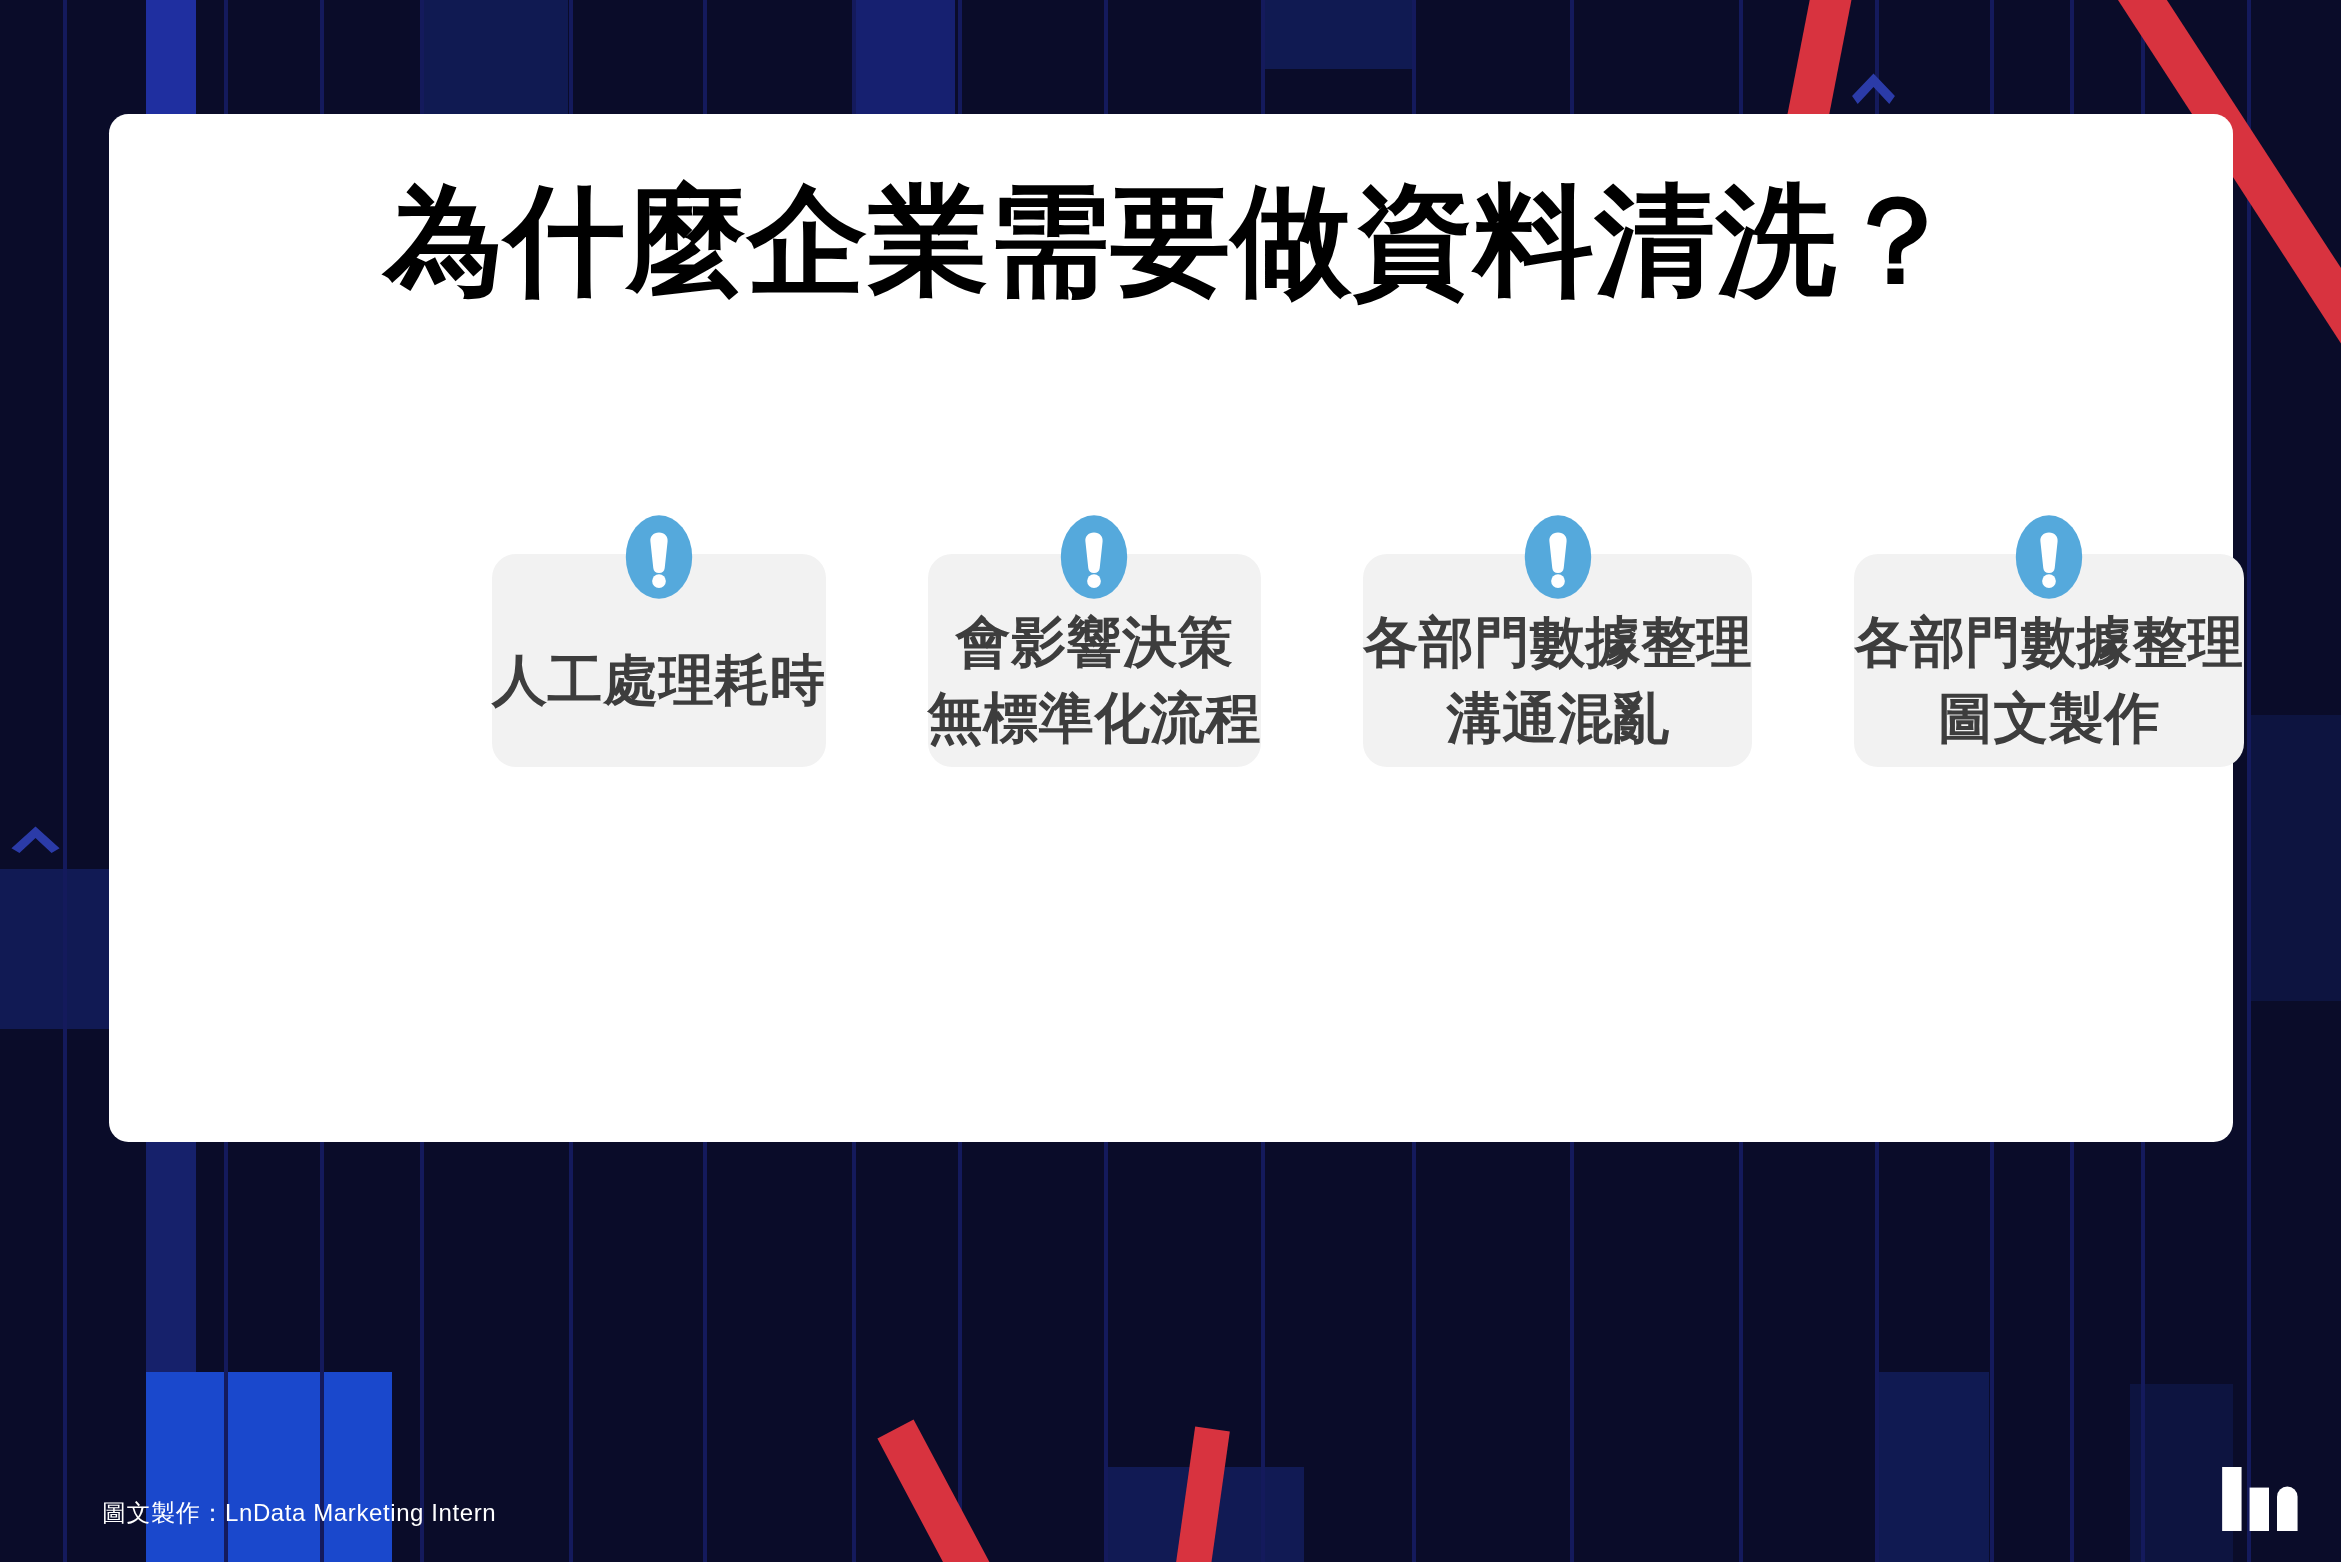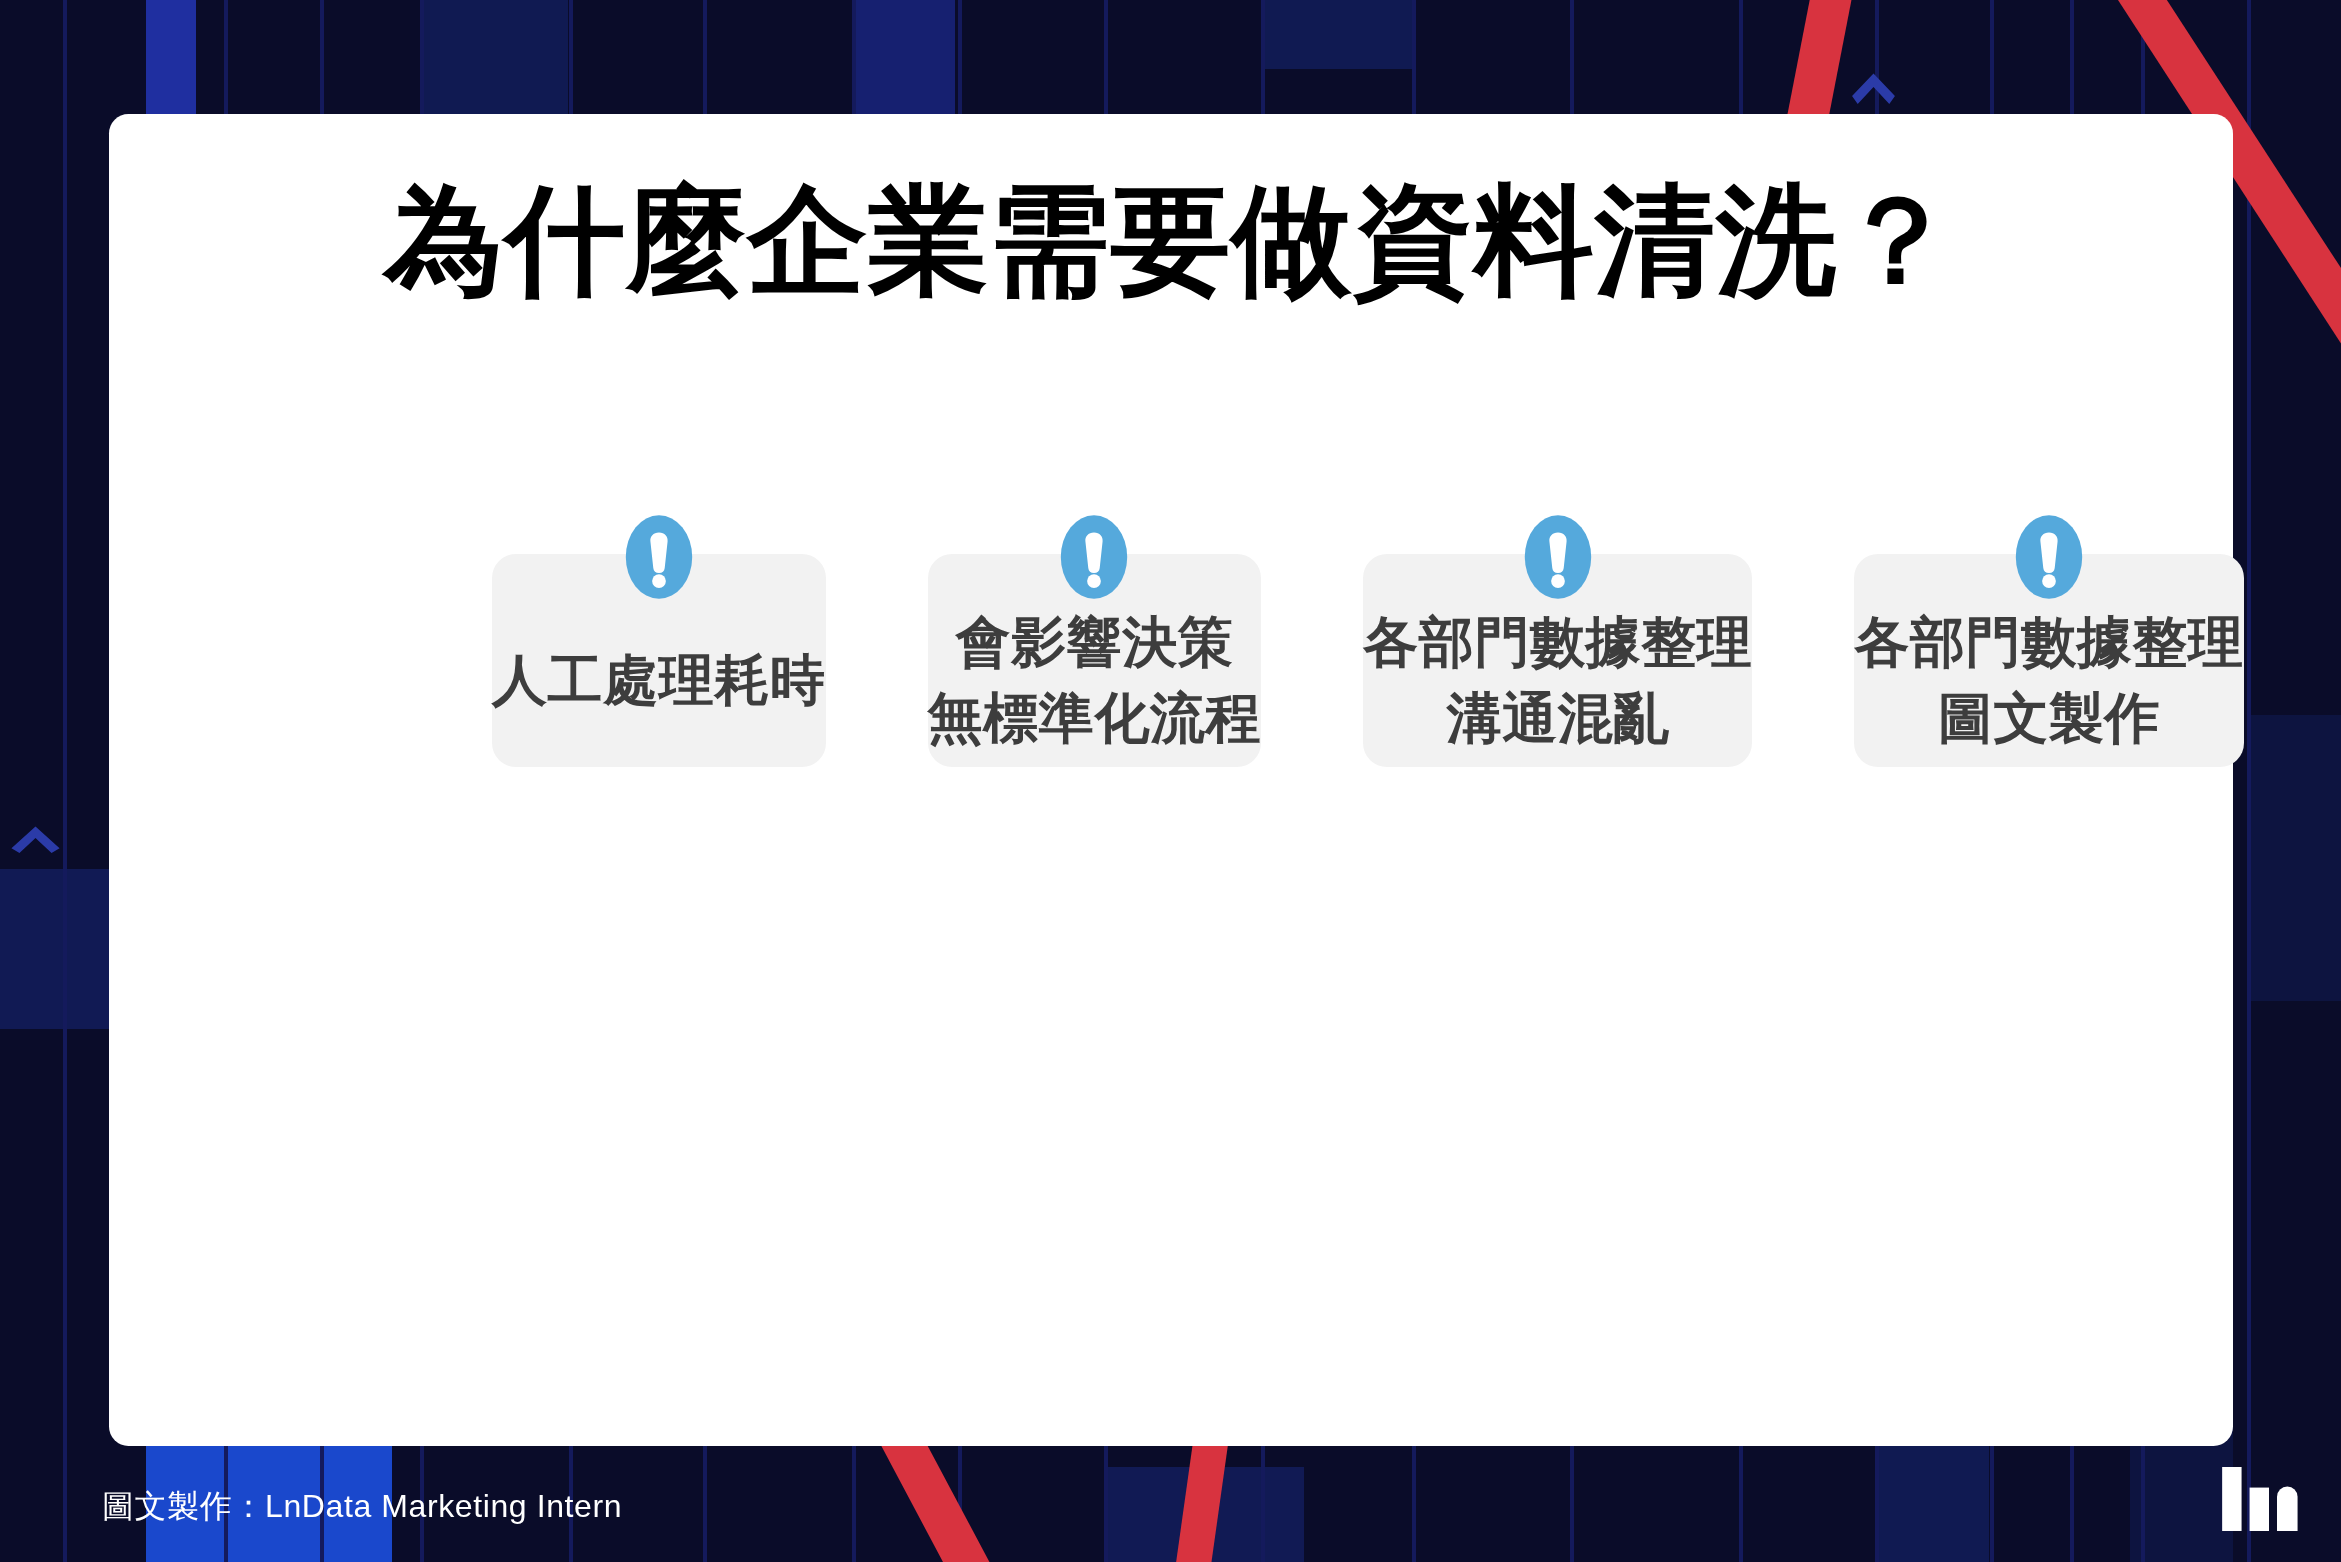--- a/index.html
+++ b/index.html
@@ -47,21 +47,21 @@
     position: absolute;
   }
   .chev svg { display: block; }
 
   
   .panel {
     position: absolute;
     left: 109px;
     top: 114px;
     width: 2124px;
-    height: 1332px;
+    height: 1028px;
     background: #ffffff;
     border-radius: 19.4px;
   }
 
   .page-title {
     position: absolute;
     left: 0;
     right: 0;
     top: 62px;
     text-align: center;
@@ -119,21 +119,21 @@
     white-space: nowrap;
     text-align: center;
   }
 
   
   .footer-credit {
     position: absolute;
     left: 102px;
     bottom: 33px;
     color: #ffffff;
-    font-size: 32px;
+    font-size: 24px;
     font-weight: 400;
     letter-spacing: 0.6px;
     white-space: nowrap;
     z-index: 6;
   }
   .brand-logo {
     position: absolute;
     right: 34px;
     bottom: 31px;
     z-index: 6;

